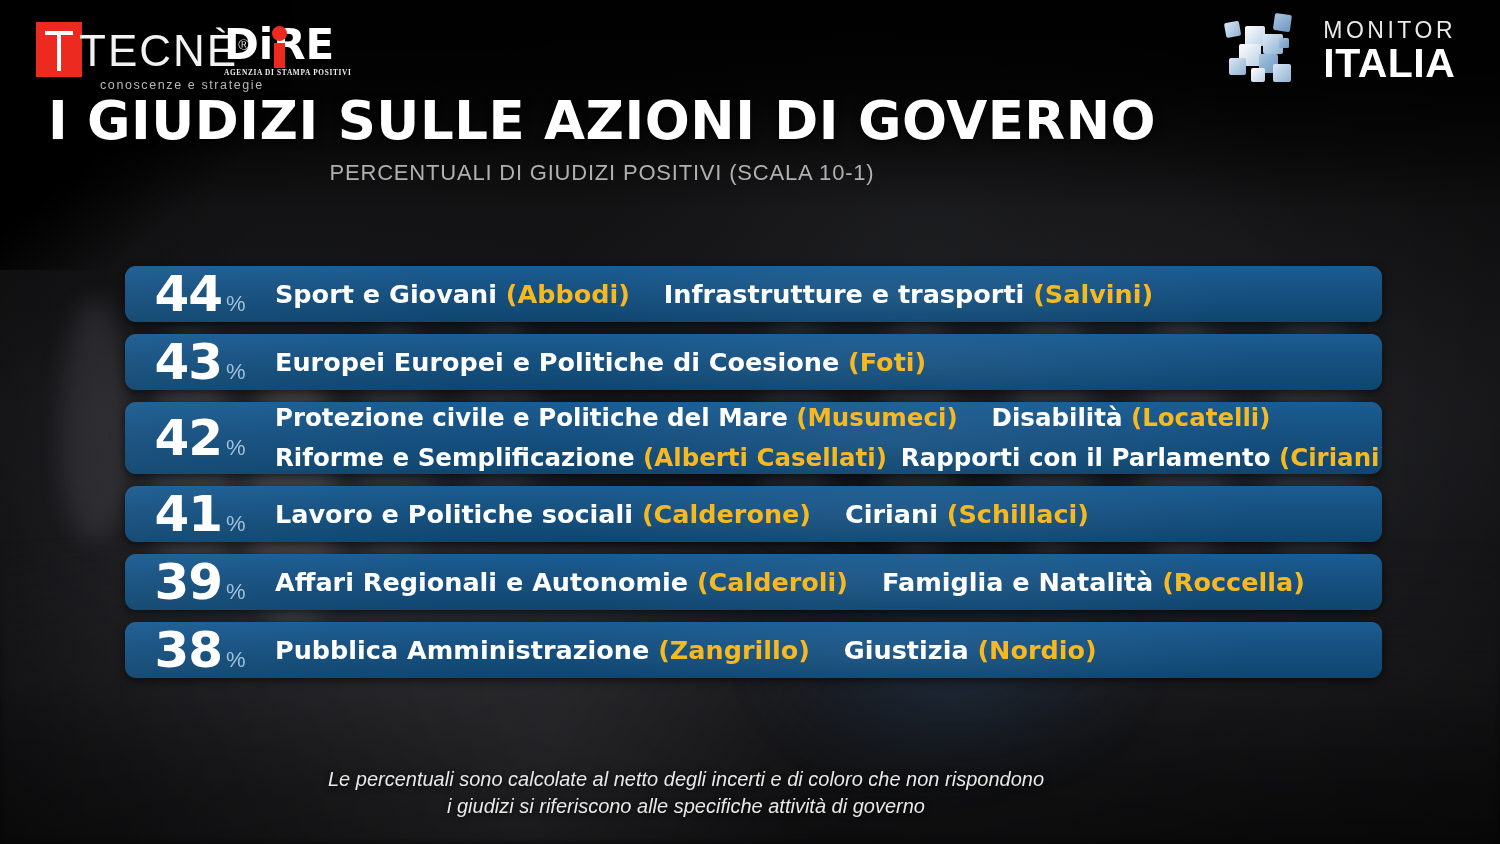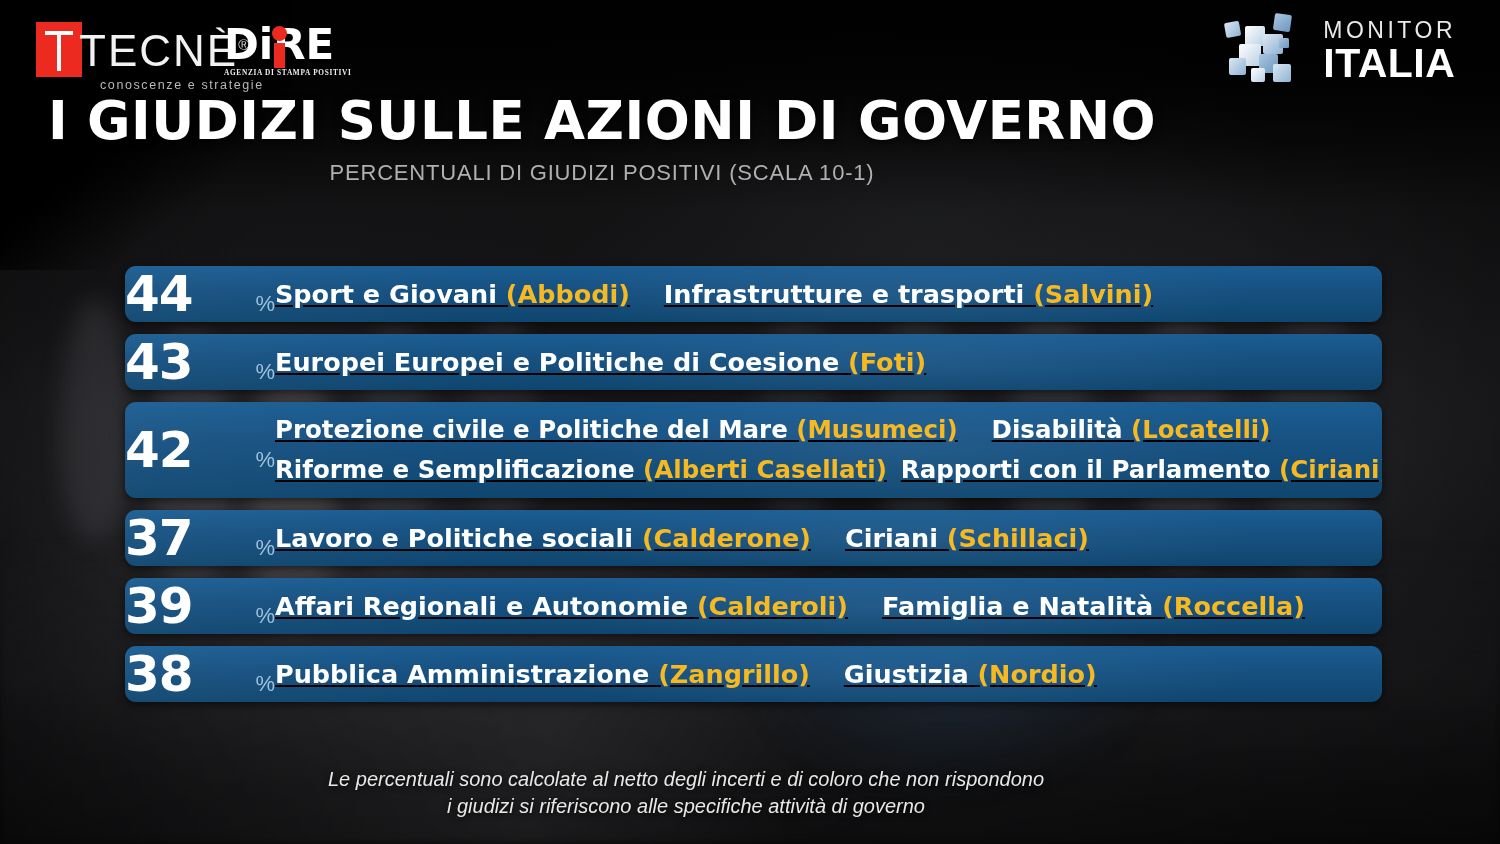--- a/index.html
+++ b/index.html
@@ -121,37 +121,37 @@
     overflow:hidden;
     margin-bottom:12px;
   }
   .row::after{
     content:""; position:absolute; inset:0; pointer-events:none;
     background:
       linear-gradient(100deg, rgba(255,255,255,0.035) 0%, rgba(255,255,255,0) 28%),
       radial-gradient(ellipse 40% 120% at 62% 50%, rgba(150,190,225,0.10) 0%, rgba(0,0,0,0) 70%);
   }
   .row.h1 { height:56px; }
-  .row.h2 { height:96px; }
+  .row.h2 { height:72px; }
 
   .pct {
     flex:0 0 150px;
-    display:flex; align-items:baseline; justify-content:space-between;
+    display:flex; align-items:baseline; justify-content:center;
     position:relative; z-index:2;
   }
   .pct-num {
     font-size:50px; font-weight:bold; color:#ffffff; line-height:50px;
     font-family:"DejaVu Sans", sans-serif; letter-spacing:-1px;
   }
   .pct-sign {
     font-size:22px; color:#9fc0da; font-weight:300; margin-left:4px;
     font-family:"Liberation Sans", sans-serif;
   }
 
-  .labels { flex:1 1 auto; position:relative; z-index:2; padding-right:14px;text-decoration:underline; }
+  .labels { flex:1 1 auto; position:relative; z-index:2; padding-right:14px; }
   .lab-line {
     font-size:25.5px; font-weight:bold; color:#ffffff; white-space:nowrap;
     font-family:"DejaVu Sans", sans-serif; line-height:33px;
   }
   .lab-line.two { font-size:24.5px; line-height:40px; }
   .minister { color:#f7b921; }
   .gap { display:inline-block; width:34px; }
   .gap-sm { display:inline-block; width:14px; }
 
   
@@ -270,21 +270,21 @@
         <span class="pct-num">42</span>
         <span class="pct-sign">%</span>
       </div>
       <div class="labels">
         <div class="lab-line two"><span class="area">Protezione civile e Politiche del Mare </span><span class="minister">(Musumeci)</span><span class="gap"></span><span class="area">Disabilità </span><span class="minister">(Locatelli)</span></div>
         <div class="lab-line two"><span class="area">Riforme e Semplificazione </span><span class="minister">(Alberti Casellati)</span><span class="gap-sm"></span><span class="area">Rapporti con il Parlamento </span><span class="minister">(Ciriani)</span></div>
       </div>
     </div>
     <div class="row h1">
       <div class="pct">
-        <span class="pct-num">37</span>
+        <span class="pct-num">41</span>
         <span class="pct-sign">%</span>
       </div>
       <div class="labels">
         <div class="lab-line"><span class="area">Lavoro e Politiche sociali </span><span class="minister">(Calderone)</span><span class="gap"></span><span class="area">Ciriani </span><span class="minister">(Schillaci)</span></div>
       </div>
     </div>
     <div class="row h1">
       <div class="pct">
         <span class="pct-num">39</span>
         <span class="pct-sign">%</span>

